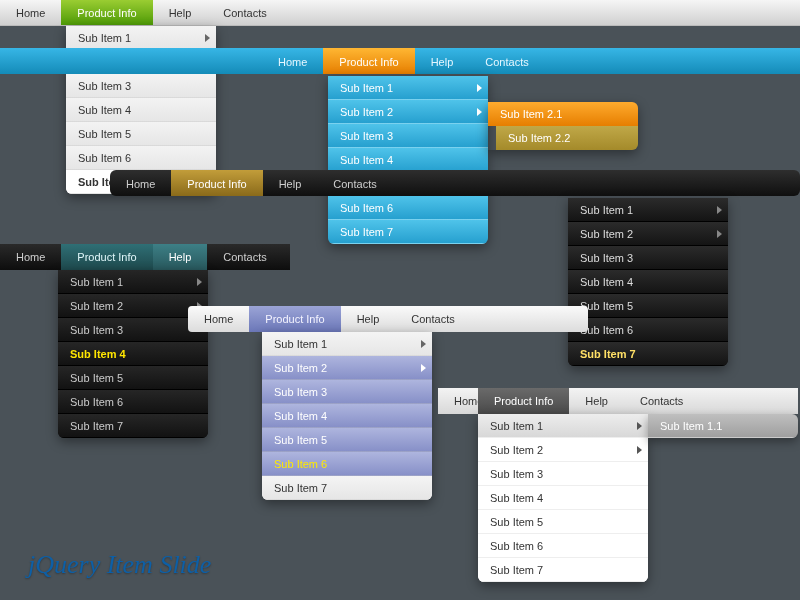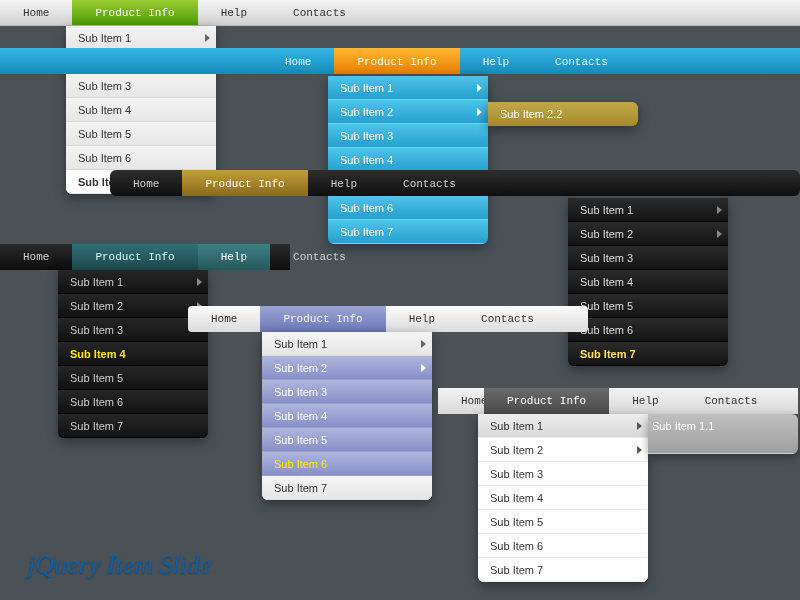--- a/index.html
+++ b/index.html
@@ -5,21 +5,21 @@
   * { box-sizing: border-box; margin: 0; padding: 0; }
   body {
     width: 800px; height: 600px;
     background: #4a5258;
     font-family: Arial, sans-serif;
     font-size: 11px;
     position: relative;
     overflow: hidden;
   }
   .menubar { display: flex; height: 26px; align-items: stretch; }
-  .menubar .item { padding: 0 23px; line-height: 26px; cursor: pointer; white-space: nowrap; font-family: Liberation Mono, monospace; }
+  .menubar .item { padding: 0 16px; line-height: 26px; cursor: pointer; white-space: nowrap; }
   .dropdown { position: absolute; box-shadow: 0 4px 12px rgba(0,0,0,.4); border-radius: 0 0 6px 6px; overflow: hidden; }
   .dropdown .sub { height: 24px; line-height: 24px; padding: 0 12px; cursor: pointer; position: relative; border-bottom: 1px solid rgba(0,0,0,.1); }
   .arrow { position: absolute; right: 6px; top: 50%; transform: translateY(-50%); width: 0; height: 0; border-style: solid; border-width: 4px 0 4px 5px; }
 
   
   .bar1 { position: absolute; left: 0; top: 0; width: 800px; background: linear-gradient(#f5f5f5,#d0d0d0); border-bottom: 1px solid #bbb; }
   .bar1 .item { color: #333; }
   .bar1 .item.active { background: linear-gradient(#9acd32,#4e9a06); color: #fff; }
   .dd1 { left: 66px; top: 26px; width: 150px; background: #fff; }
   .dd1 .sub { background: linear-gradient(#f3f3f3,#e6e6e6); color: #333; }
@@ -30,21 +30,21 @@
   .bar2 { position: absolute; left: 0; top: 48px; width: 800px; background: linear-gradient(#37b6e6,#148bb8); }
   .bar2row { margin-left: 262px; display: flex; }
   .bar2 .item { color: #e6f7ff; line-height: 28px; }
   .bar2 .item.active { background: linear-gradient(#ffb733,#e67e00); color: #fff; }
   .dd2 { left: 328px; top: 76px; width: 160px; }
   .dd2 .sub { background: linear-gradient(#4fc3ea,#26a0cf); color: #fff; border-bottom: 1px solid rgba(255,255,255,.25); }
   .dd2 .arrow { border-color: transparent transparent transparent #fff; }
   .dd2fly { position: absolute; left: 488px; top: 102px; width: 150px; box-shadow: 0 4px 12px rgba(0,0,0,.4); border-radius: 0 6px 6px 0; overflow: hidden; }
   .dd2fly .sub { height: 24px; line-height: 24px; padding: 0 12px; cursor: pointer; }
   .dd2fly .s1 { background: linear-gradient(#ffab2e,#e67e00); color: #fff; }
-  .dd2fly .s2 { background: linear-gradient(#c0a848,#a48a2a); color: #fff; }
+  .dd2fly .s2 { background: linear-gradient(#c0a848,#a48a2a); color: #fff; margin-left: 8px; }
 
   
   .bar3 { position: absolute; left: 110px; top: 170px; width: 690px; background: linear-gradient(#2e2e2e,#0f0f0f); border-radius: 6px; }
   .bar3 .item { color: #cfcfcf; line-height: 28px; }
   .bar3 .item.active { background: linear-gradient(#c29d3a,#8a6a1a); color: #fff; }
   .bar3row { display: flex; justify-content: flex-end; padding-right: 6px; }
   .dd3 { left: 568px; top: 198px; width: 160px; background: #1a1a1a; }
   .dd3 .sub { background: linear-gradient(#2b2b2b,#141414); color: #ddd; border-bottom: 1px solid #000; }
   .dd3 .sub.hl { color: #ffe066; font-weight: bold; }
   .dd3 .arrow { border-color: transparent transparent transparent #888; }
@@ -71,21 +71,21 @@
 
   
   .bar6 { position: absolute; left: 438px; top: 388px; width: 360px; background: linear-gradient(#f3f3f3,#d8d8d8); }
   .bar6 .item { color: #333; line-height: 26px; }
   .bar6 .item.active { background: linear-gradient(#6a6a6a,#4a4a4a); color: #fff; }
   .dd6 { left: 478px; top: 414px; width: 170px; background: #fff; }
   .dd6 .sub { background: #fff; color: #333; border-bottom: 1px solid #eee; }
   .dd6 .sub.hov { background: linear-gradient(#ededed,#d8d8d8); }
   .dd6 .arrow { border-color: transparent transparent transparent #555; }
   .dd6fly { position: absolute; left: 648px; top: 414px; width: 150px; box-shadow: 0 4px 10px rgba(0,0,0,.35); border-radius: 0 6px 6px 0; overflow: hidden; }
-  .dd6fly .sub { height: 40px; line-height: 24px; padding: 0 4px; background: linear-gradient(#bfbfbf,#9f9f9f); color: #fff; border-bottom: 1px solid rgba(255,255,255,.2); }
+  .dd6fly .sub { height: 24px; line-height: 24px; padding: 0 12px; background: linear-gradient(#bfbfbf,#9f9f9f); color: #fff; border-bottom: 1px solid rgba(255,255,255,.2); }
 
   .title { position: absolute; left: 28px; bottom: 20px; color: #0d5fa6; font-size: 26px; font-style: italic; font-family: Georgia, serif; text-shadow: 0 1px 2px rgba(0,0,0,.3); }
 </style>
 </head>
 <body>
 
 <div class="menubar bar1">
   <div class="item">Home</div>
   <div class="item active">Product Info</div>
   <div class="item">Help</div>
@@ -112,20 +112,21 @@
 <div class="dropdown dd2">
   <div class="sub"><span>Sub Item 1</span><span class="arrow"></span></div>
   <div class="sub"><span>Sub Item 2</span><span class="arrow"></span></div>
   <div class="sub">Sub Item 3</div>
   <div class="sub">Sub Item 4</div>
   <div class="sub">Sub Item 5</div>
   <div class="sub">Sub Item 6</div>
   <div class="sub">Sub Item 7</div>
 </div>
 <div class="dd2fly">
+  <div class="sub s1">Sub Item 2.1</div>
   <div class="sub s2">Sub Item 2.2</div>
 </div>
 
 <div class="menubar bar3">
   <div class="bar3row">
     <div class="item">Home</div>
     <div class="item active">Product Info</div>
     <div class="item">Help</div>
     <div class="item">Contacts</div>
   </div>

